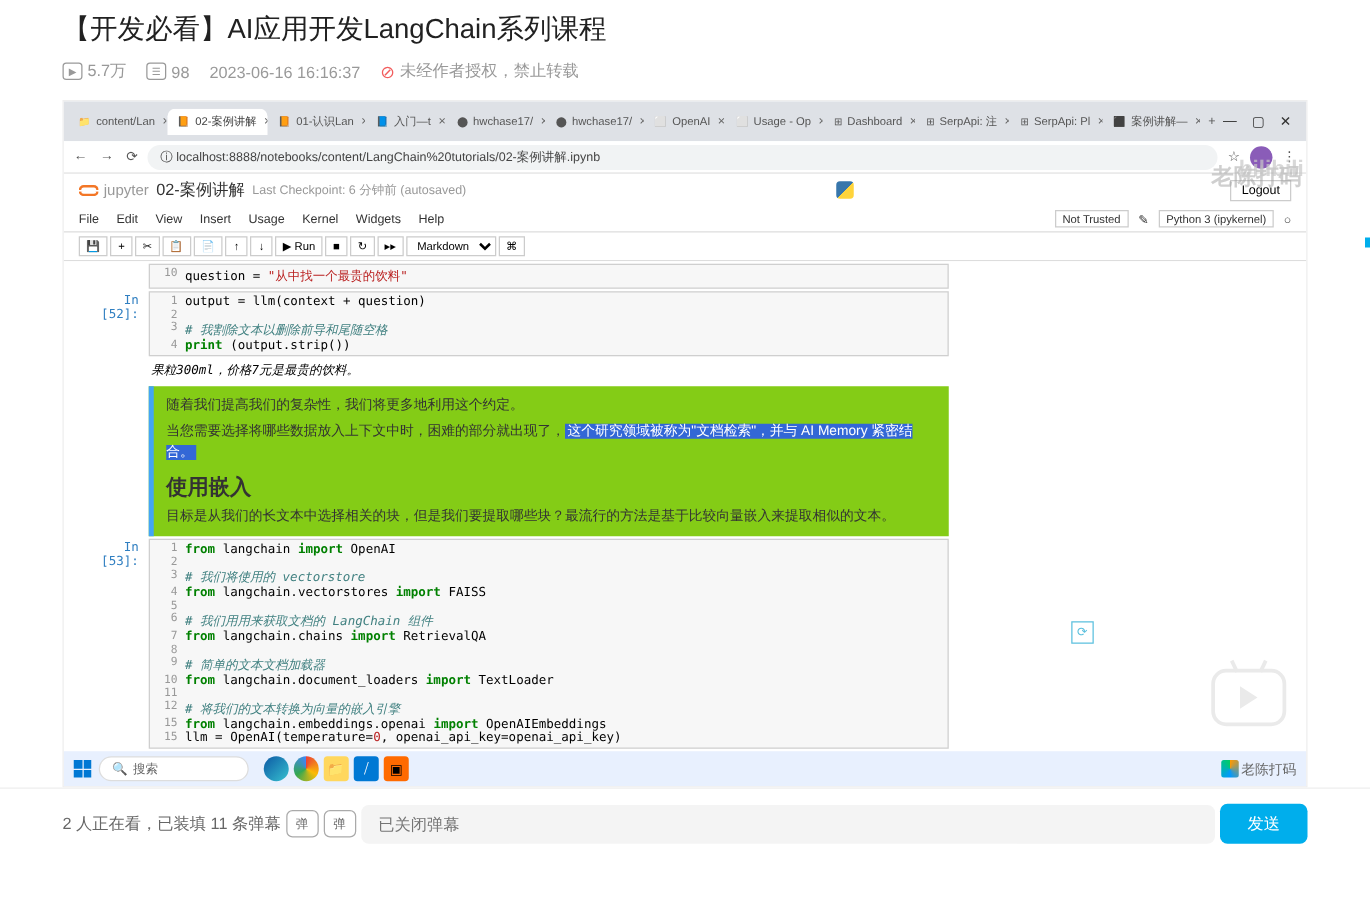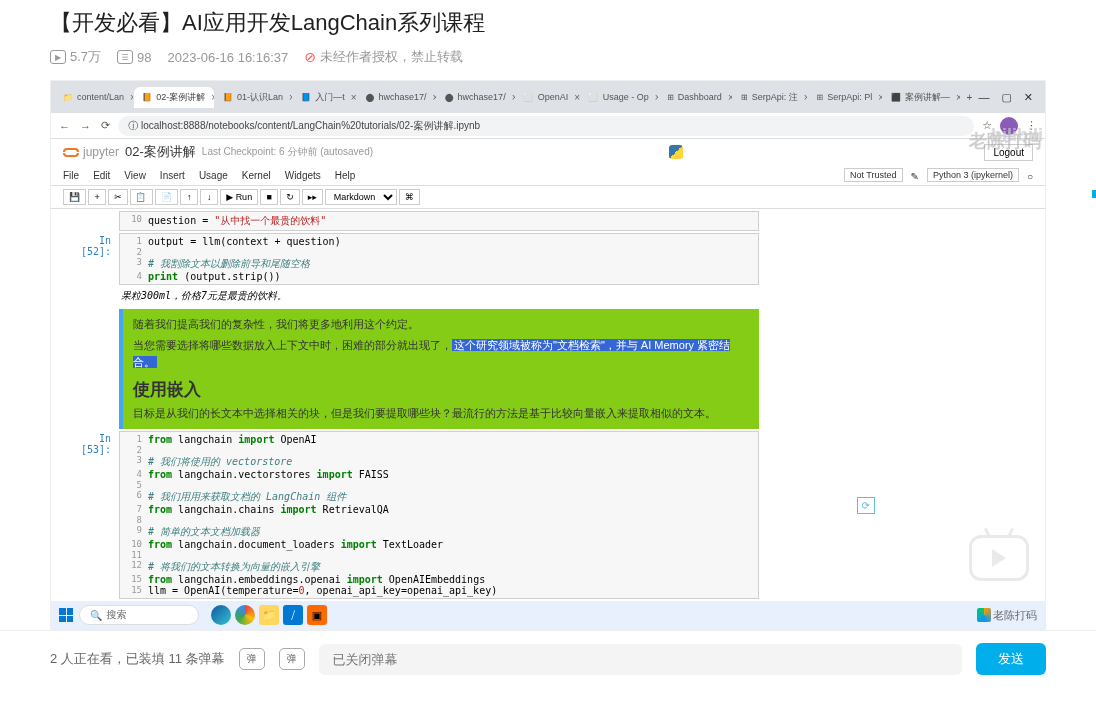--- a/index.html
+++ b/index.html
@@ -64,21 +64,21 @@
 .tb-app { width: 20px; height: 20px; border-radius: 3px; display: flex; align-items: center; justify-content: center; font-size: 11px; }
 .watermark { position: absolute; top: 48px; right: 4px; font-size: 18px; color: rgba(160,160,160,0.5); font-weight: bold; }
 .bili-logo { position: absolute; top: 44px; right: 2px; font-size: 18px; color: rgba(200,200,200,0.7); font-weight: bold; }
 .tv-icon { position: absolute; bottom: 48px; right: 16px; width: 60px; height: 46px; border: 3px solid #eaeaea; border-radius: 12px; display: flex; align-items: center; justify-content: center; }
 .tv-play { width: 0; height: 0; border-left: 14px solid #eaeaea; border-top: 9px solid transparent; border-bottom: 9px solid transparent; }
 .tv-ears::before, .tv-ears::after { content: ''; position: absolute; width: 3px; height: 10px; background: #eaeaea; top: -10px; }
 .tv-ears::before { left: 14px; transform: rotate(-25deg); }
 .tv-ears::after { right: 14px; transform: rotate(25deg); }
 .watermark2 { margin-left: auto; font-size: 11px; color: #666; display: flex; align-items: center; gap: 2px; }
 .wm-logo { width: 14px; height: 14px; background: conic-gradient(#f90, #09f, #0c6); border-radius: 2px; }
-.danmu-bar { display: flex; align-items: center; padding: 12px 50px; gap: 14px; border-top: 1px solid #eee; }
+.danmu-bar { display: flex; align-items: center; padding: 12px 50px; gap: 4px; border-top: 1px solid #eee; }
 .danmu-text { font-size: 13px; color: #666; }
 .danmu-toggle { width: 26px; height: 22px; border: 1px solid #aaa; border-radius: 5px; display: flex; align-items: center; justify-content: center; font-size: 10px; color: #666; }
 .danmu-input { flex: 1; background: #f4f4f4; border: none; padding: 8px 14px; border-radius: 6px; font-size: 13px; color: #999; }
 .danmu-send { background: #00aeec; color: #fff; padding: 7px 22px; border-radius: 6px; font-size: 13px; }
 .sidebar-strip { position: absolute; right: 0; top: 190px; width: 4px; height: 8px; background: #00aeec; }
 </style>
 </head>
 <body>
 
 <div class="page-title">【开发必看】AI应用开发LangChain系列课程</div>

